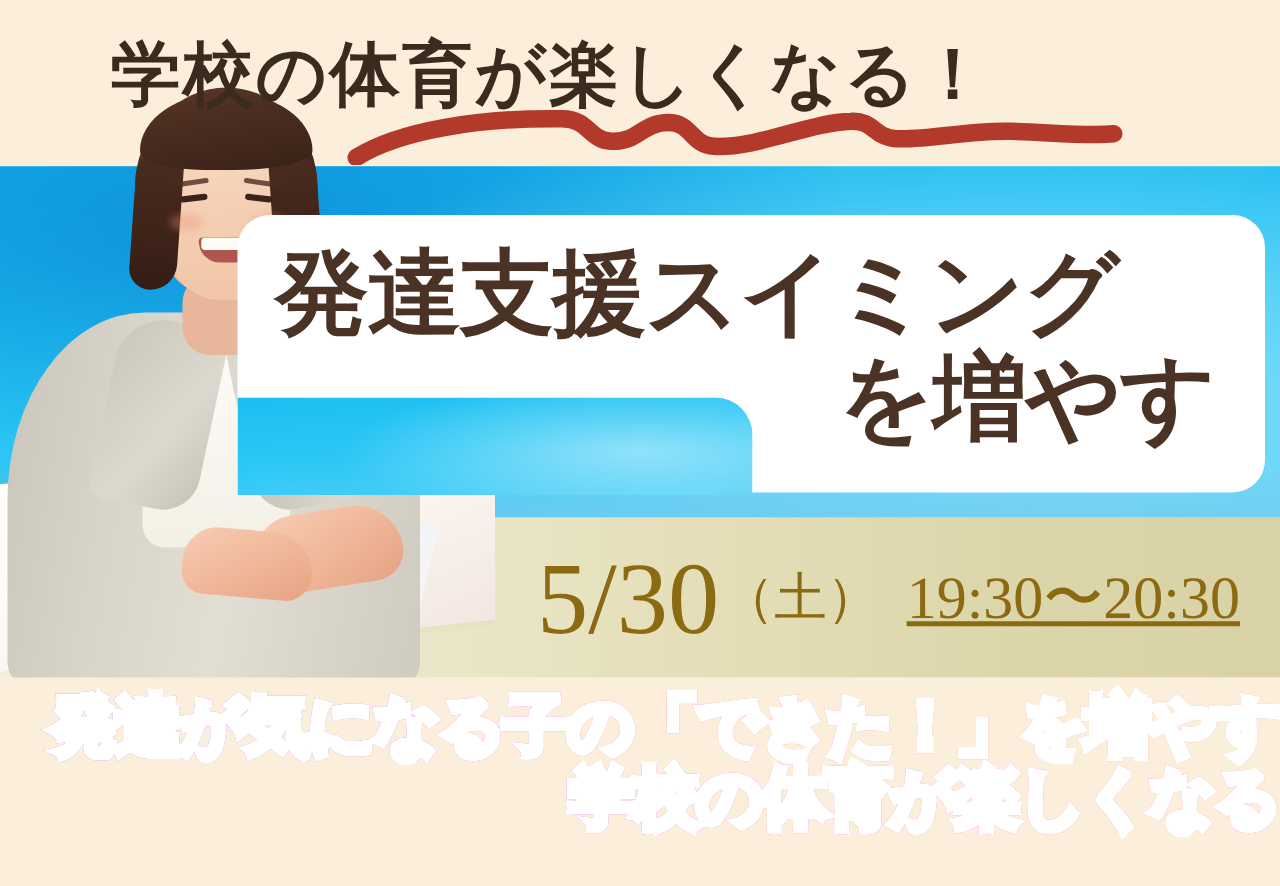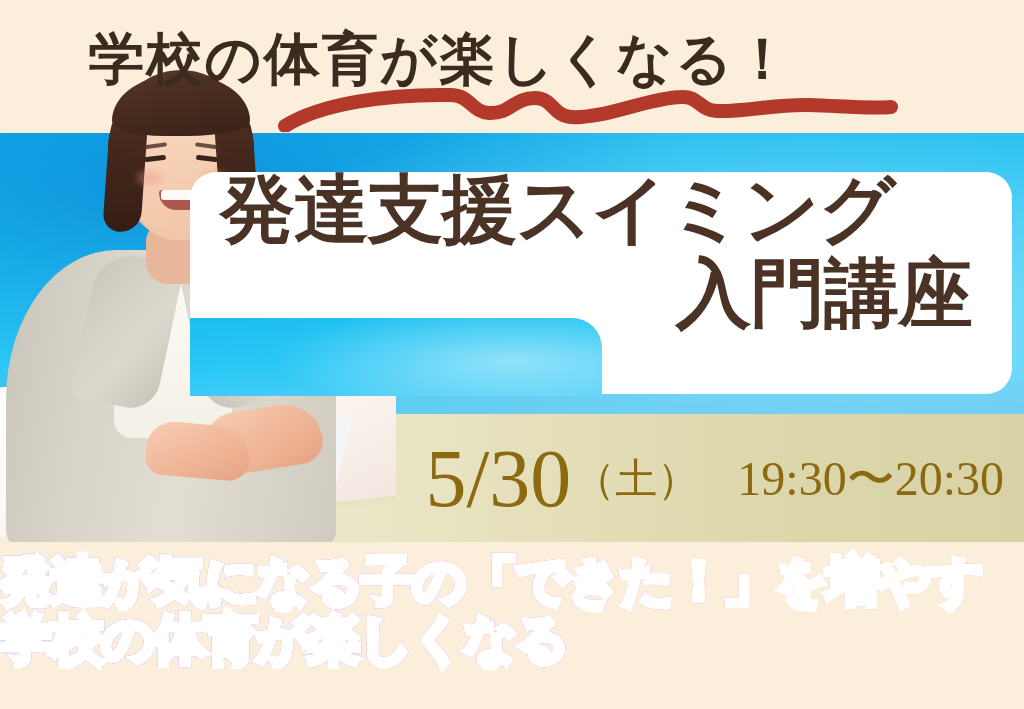--- a/index.html
+++ b/index.html
@@ -169,50 +169,50 @@
   }
   .title-notch{
     position:absolute; left:190px; top:318px; width:412px; height:78px;
     z-index:5;
     background:
       radial-gradient(120% 150% at 78% 55%, rgba(255,255,255,.45) 0%, rgba(255,255,255,0) 48%),
       linear-gradient(175deg,#1cbef1 0%, #2ac7f5 45%, #54d1f8 100%);
     border-radius:0 30px 0 0;
   }
   .title-text{
-    position:absolute; left:206px; top:167px; width:800px; z-index:7;
+    position:absolute; left:206px; top:192px; width:800px; z-index:7;
     font-family:"Liberation Sans", sans-serif;
     font-weight:bold;
     color:#4a3324;
     letter-spacing:-1px;
   }
   .title-line1{
     font-size:75px; line-height:84px; text-align:left; padding-left:14px;
   }
   .title-line2{
     font-size:75px; line-height:84px; text-align:right; padding-right:34px;
   }
 
   
   .date-row{
     position:absolute; left:0; top:424px; width:1024px; height:110px;
     z-index:6;
     display:flex; align-items:center; justify-content:flex-end;
-    padding-right:20px; box-sizing:border-box;
+    padding-right:32px; box-sizing:border-box;
     color:#8b6a12;
     font-family:"Liberation Serif", serif;
   }
   .date-main{font-size:82px; font-weight:normal; line-height:1;}
   .date-dow{font-size:42px; line-height:1; margin-left:2px;}
-  .date-time{font-size:48px; line-height:1; margin-left:38px; letter-spacing:0px;}
+  .date-time{font-size:48px; line-height:1; margin-left:22px; letter-spacing:0px;text-decoration:underline;}
 
   
   .catch{
     position:absolute; left:0; top:552px; width:1024px; z-index:6;
-    text-align:left;
+    text-align:right;
     font-family:"Liberation Sans", sans-serif;
     font-weight:bold;
   }
   .catch-line{
     line-height:1.12;
     letter-spacing:-1px;
     -webkit-text-stroke:7px #ffffff;
     paint-order:stroke fill;
     position:relative;
   }
@@ -269,21 +269,21 @@
   <div class="headline">学校の体育が楽しくなる！</div>
 
   <svg class="squiggle" viewBox="0 0 625 50" preserveAspectRatio="none" aria-hidden="true">
     <path d="M10,44 C45,22 110,12 175,13 C196,13 196,30 214,31 C236,32 238,16 260,16 C278,16 278,34 296,35 C330,37 372,16 406,15 C424,14 424,28 442,29 C470,30 500,22 534,23 C566,24 596,27 616,25" fill="none" stroke="#b33a2b" stroke-width="14" stroke-linecap="round" stroke-linejoin="round"></path>
   </svg>
 
   <div class="title-box"></div>
   <div class="title-notch"></div>
   <div class="title-text">
     <div class="title-line1">発達支援スイミング</div>
-    <div class="title-line2">入門講座</div>
+    <div class="title-line2">を増やす</div>
   </div>
 
   <div class="date-row">
     <span class="date-main">5/30</span>
     <span class="date-dow">（土）</span>
     <span class="date-time">19:30〜20:30</span>
   </div>
 
   <div class="catch">
     <div class="catch-line catch-line1 grad1">発達が気になる子の「できた！」を増やす</div>

